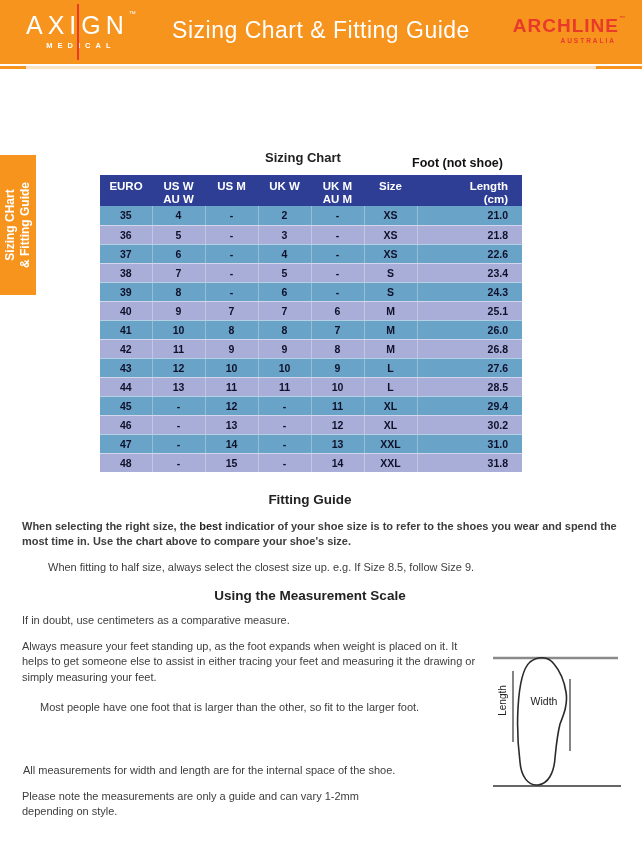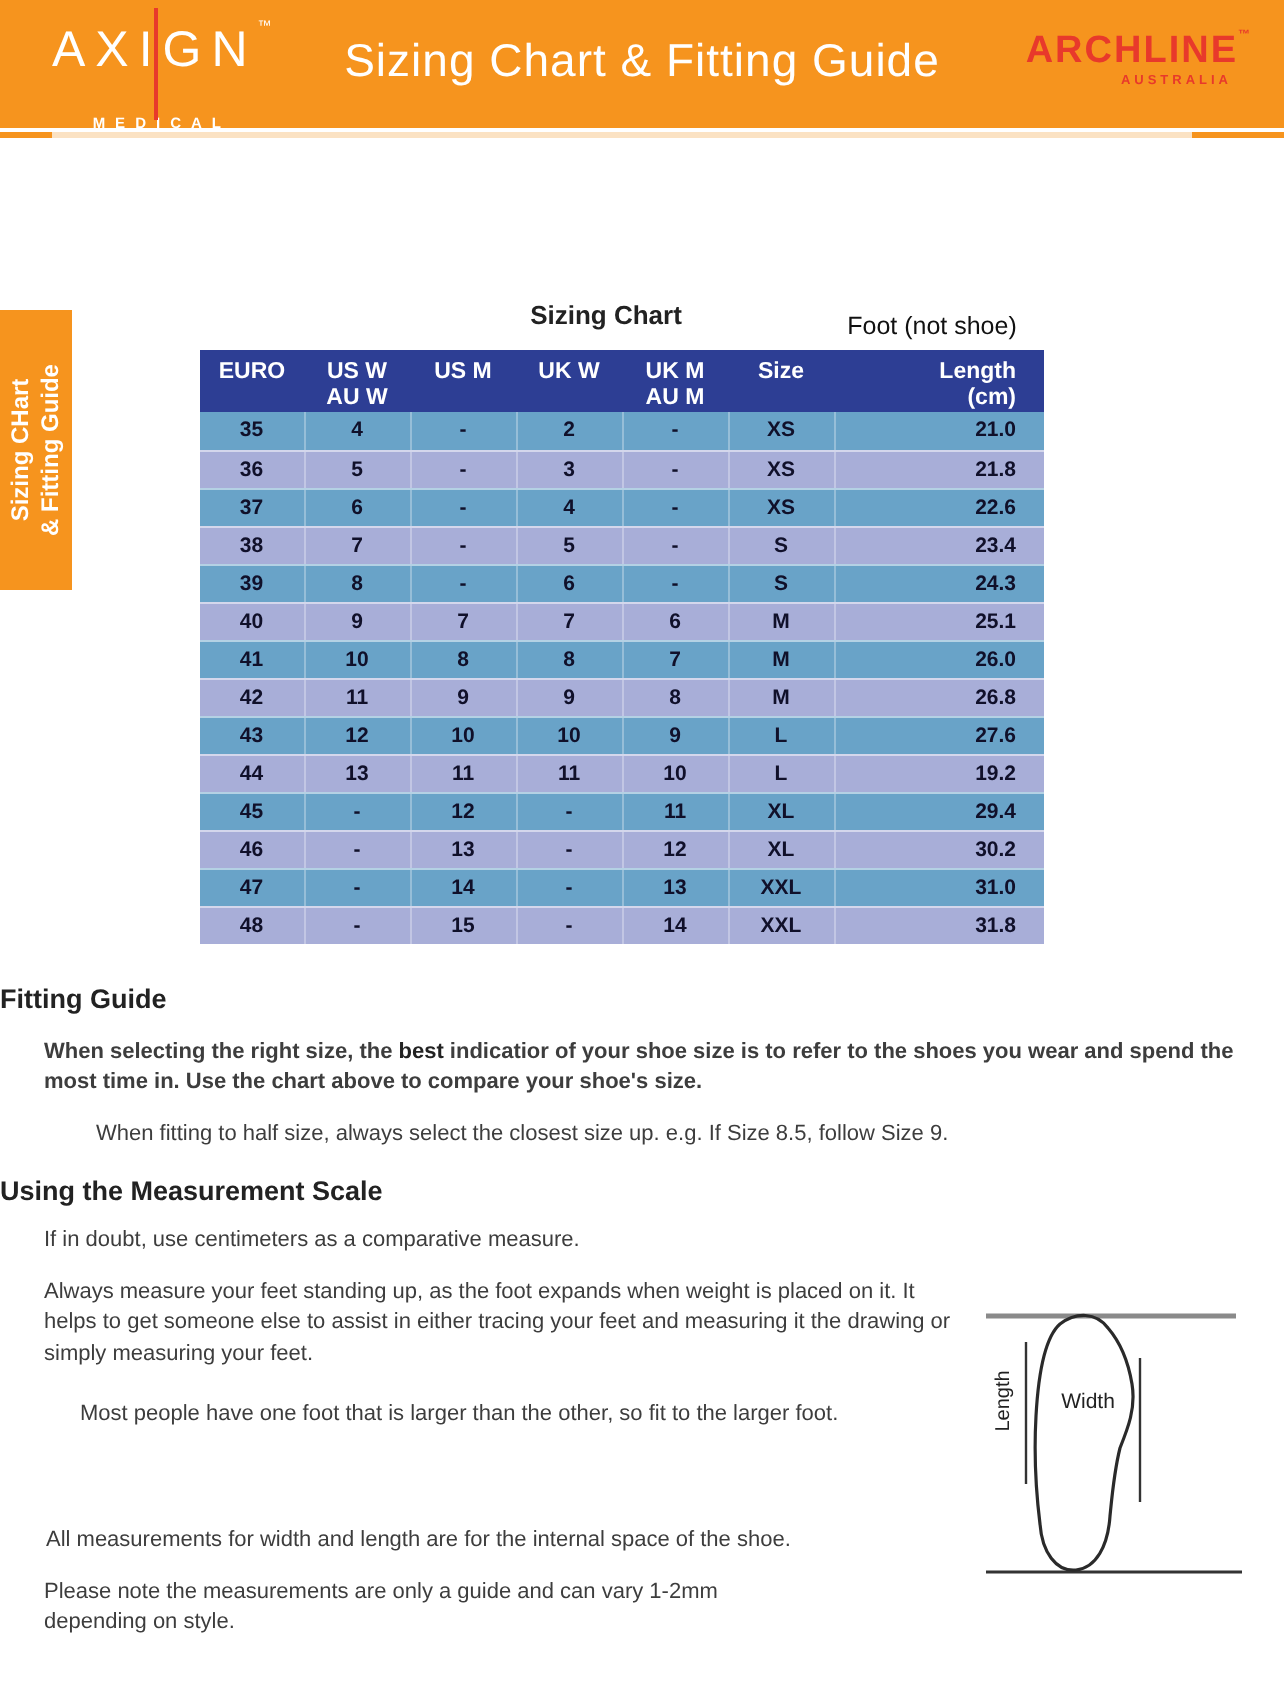--- a/index.html
+++ b/index.html
@@ -5,53 +5,53 @@
   * { margin:0; padding:0; box-sizing:border-box; }
   html,body { background:#fff; }
   body { font-family:"Liberation Sans","DejaVu Sans",sans-serif; }
   .page { position:relative; width:642px; height:848px; background:#fff; overflow:hidden; margin:0 auto; }
 
   
   .header { position:absolute; left:0; top:0; width:642px; height:64px; background:var(--orange); }
   .brand-left { position:absolute; left:26px; top:10px; text-align:center; color:#fff; }
   .brand-left .axign { font-size:25px; letter-spacing:5px; font-weight:400; line-height:1; }
   .brand-left .axign sup { font-size:7px; letter-spacing:0; vertical-align:18px; }
-  .brand-left .medical { font-size:7.5px; font-weight:bold; letter-spacing:5px; margin-top:19px; }
+  .brand-left .medical { font-size:7.5px; font-weight:bold; letter-spacing:5px; margin-top:3px; }
   .brand-redline { position:absolute; left:77px; top:4px; width:2px; height:56px; background:var(--red); }
   .doc-title { position:absolute; left:0; top:17px; width:642px; text-align:center; color:#fff; font-size:23px; font-weight:normal; letter-spacing:.5px; }
   .brand-right { position:absolute; right:16px; top:15px; text-align:right; color:var(--red); }
   .brand-right .archline { font-size:19px; font-weight:600; letter-spacing:1px; line-height:1; }
   .brand-right .archline sup { font-size:6px; vertical-align:12px; }
   .brand-right .australia { font-size:6.5px; font-weight:bold; letter-spacing:2px; margin-top:2px; margin-right:10px; }
   .header-underline { position:absolute; left:0; top:66px; width:642px; height:3px; background:#FBE2C3; }
   .header-underline .seg-left { position:absolute; left:0; top:0; width:26px; height:3px; background:var(--orange); }
   .header-underline .seg-right { position:absolute; right:0; top:0; width:46px; height:3px; background:var(--orange); }
 
   
   .side-tab { position:absolute; left:0; top:155px; width:36px; height:140px; background:var(--orange); }
   .side-tab .rot { position:absolute; left:50%; top:50%; width:140px; transform:translate(-50%,-50%) rotate(-90deg); text-align:center; color:#fff; font-weight:bold; font-size:12px; line-height:1.25; }
 
   
   .chart-title { position:absolute; left:0; top:150px; width:606px; text-align:center; font-size:13px; font-weight:bold; color:#222; }
-  .foot-note { position:absolute; left:412px; top:156px; width:108px; text-align:center; font-size:12.5px; font-weight:normal; color:#111; }
+  .foot-note { position:absolute; left:412px; top:156px; width:108px; text-align:left; font-size:12.5px; font-weight:bold; color:#111; }
 
   table.sizing { position:absolute; left:100px; top:175px; width:422px; border-collapse:collapse; table-layout:fixed; }
   table.sizing col:nth-child(1){width:52px;} table.sizing col:nth-child(2){width:53px;}
   table.sizing col:nth-child(3){width:53px;} table.sizing col:nth-child(4){width:53px;}
   table.sizing col:nth-child(5){width:53px;} table.sizing col:nth-child(6){width:53px;}
   table.sizing col:nth-child(7){width:105px;}
   table.sizing thead th { background:var(--navy); color:#fff; font-size:11.5px; font-weight:bold; vertical-align:top; padding-top:5px; height:22px; line-height:13px; text-align:center; }
   table.sizing td { height:19px; font-size:10.5px; font-weight:bold; color:#10102a; text-align:center; border-bottom:1px solid rgba(255,255,255,.5); border-left:1px solid rgba(255,255,255,.3); }
   table.sizing td:first-child { border-left:none; }
   table.sizing tr.row-a td { background:var(--row-a); }
   table.sizing tr.row-b td { background:var(--row-b); }
   table.sizing .col-right { text-align:right; padding-right:14px; }
 
   
-  .h-center { position:absolute; left:0; width:620px; font-size:13.5px; font-weight:bold; color:#222; }
+  .h-center { position:absolute; left:0; width:620px; text-align:center; font-size:13.5px; font-weight:bold; color:#222; }
   .para { position:absolute; font-size:11px; line-height:1.4; color:#3d3d3d; }
   #fit-heading { top:492px; }
   #fit-p1 { left:22px; top:519px; width:601px;font-weight:bold; }
   #fit-p2 { left:8px; top:560px; width:601px;margin-left:40px; }
   #meas-heading { top:588px; }
   #meas-p1 { left:22px; top:613px; width:600px; }
   #meas-p2 { left:22px; top:639px; width:456px; }
   #meas-p3 { left:24px; top:700px; width:470px;margin-left:16px; }
   #meas-p4 { left:23px; top:763px; width:480px; }
   #meas-p5 { left:22px; top:789px; width:365px; }
@@ -215,21 +215,21 @@
           <td>L</td>
           <td class="col-right">27.6</td>
         </tr>
         <tr class="row-b">
           <td>44</td>
           <td>13</td>
           <td>11</td>
           <td>11</td>
           <td>10</td>
           <td>L</td>
-          <td class="col-right">19.2</td>
+          <td class="col-right">28.5</td>
         </tr>
         <tr class="row-a">
           <td>45</td>
           <td>-</td>
           <td>12</td>
           <td>-</td>
           <td>11</td>
           <td>XL</td>
           <td class="col-right">29.4</td>
         </tr>

